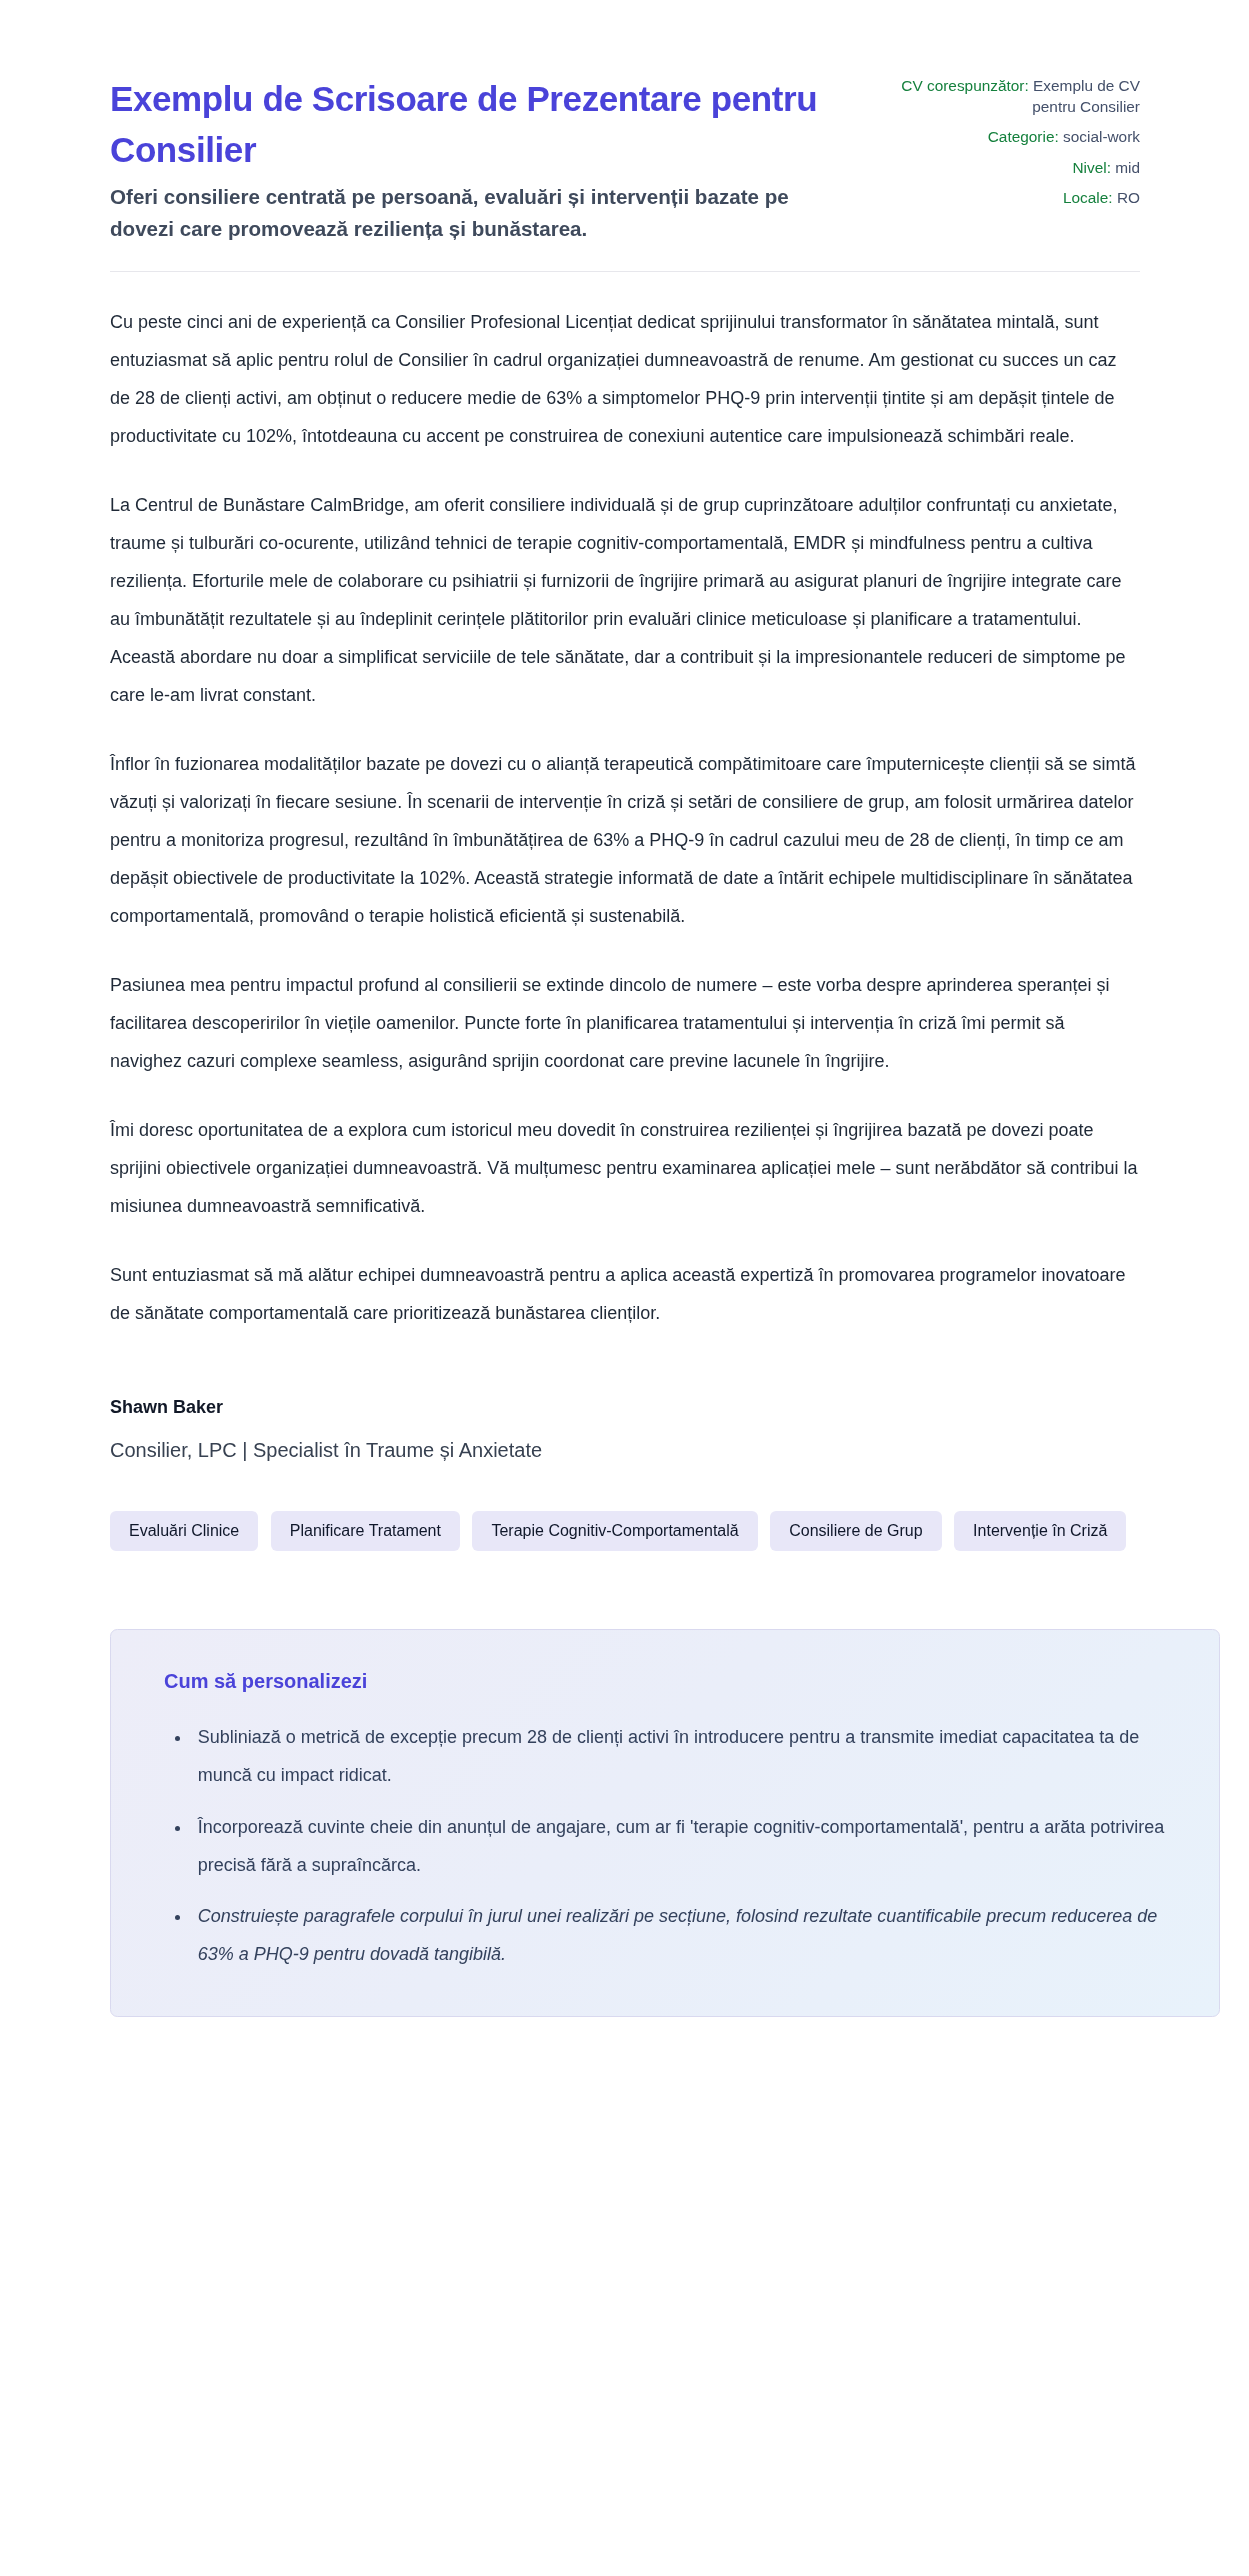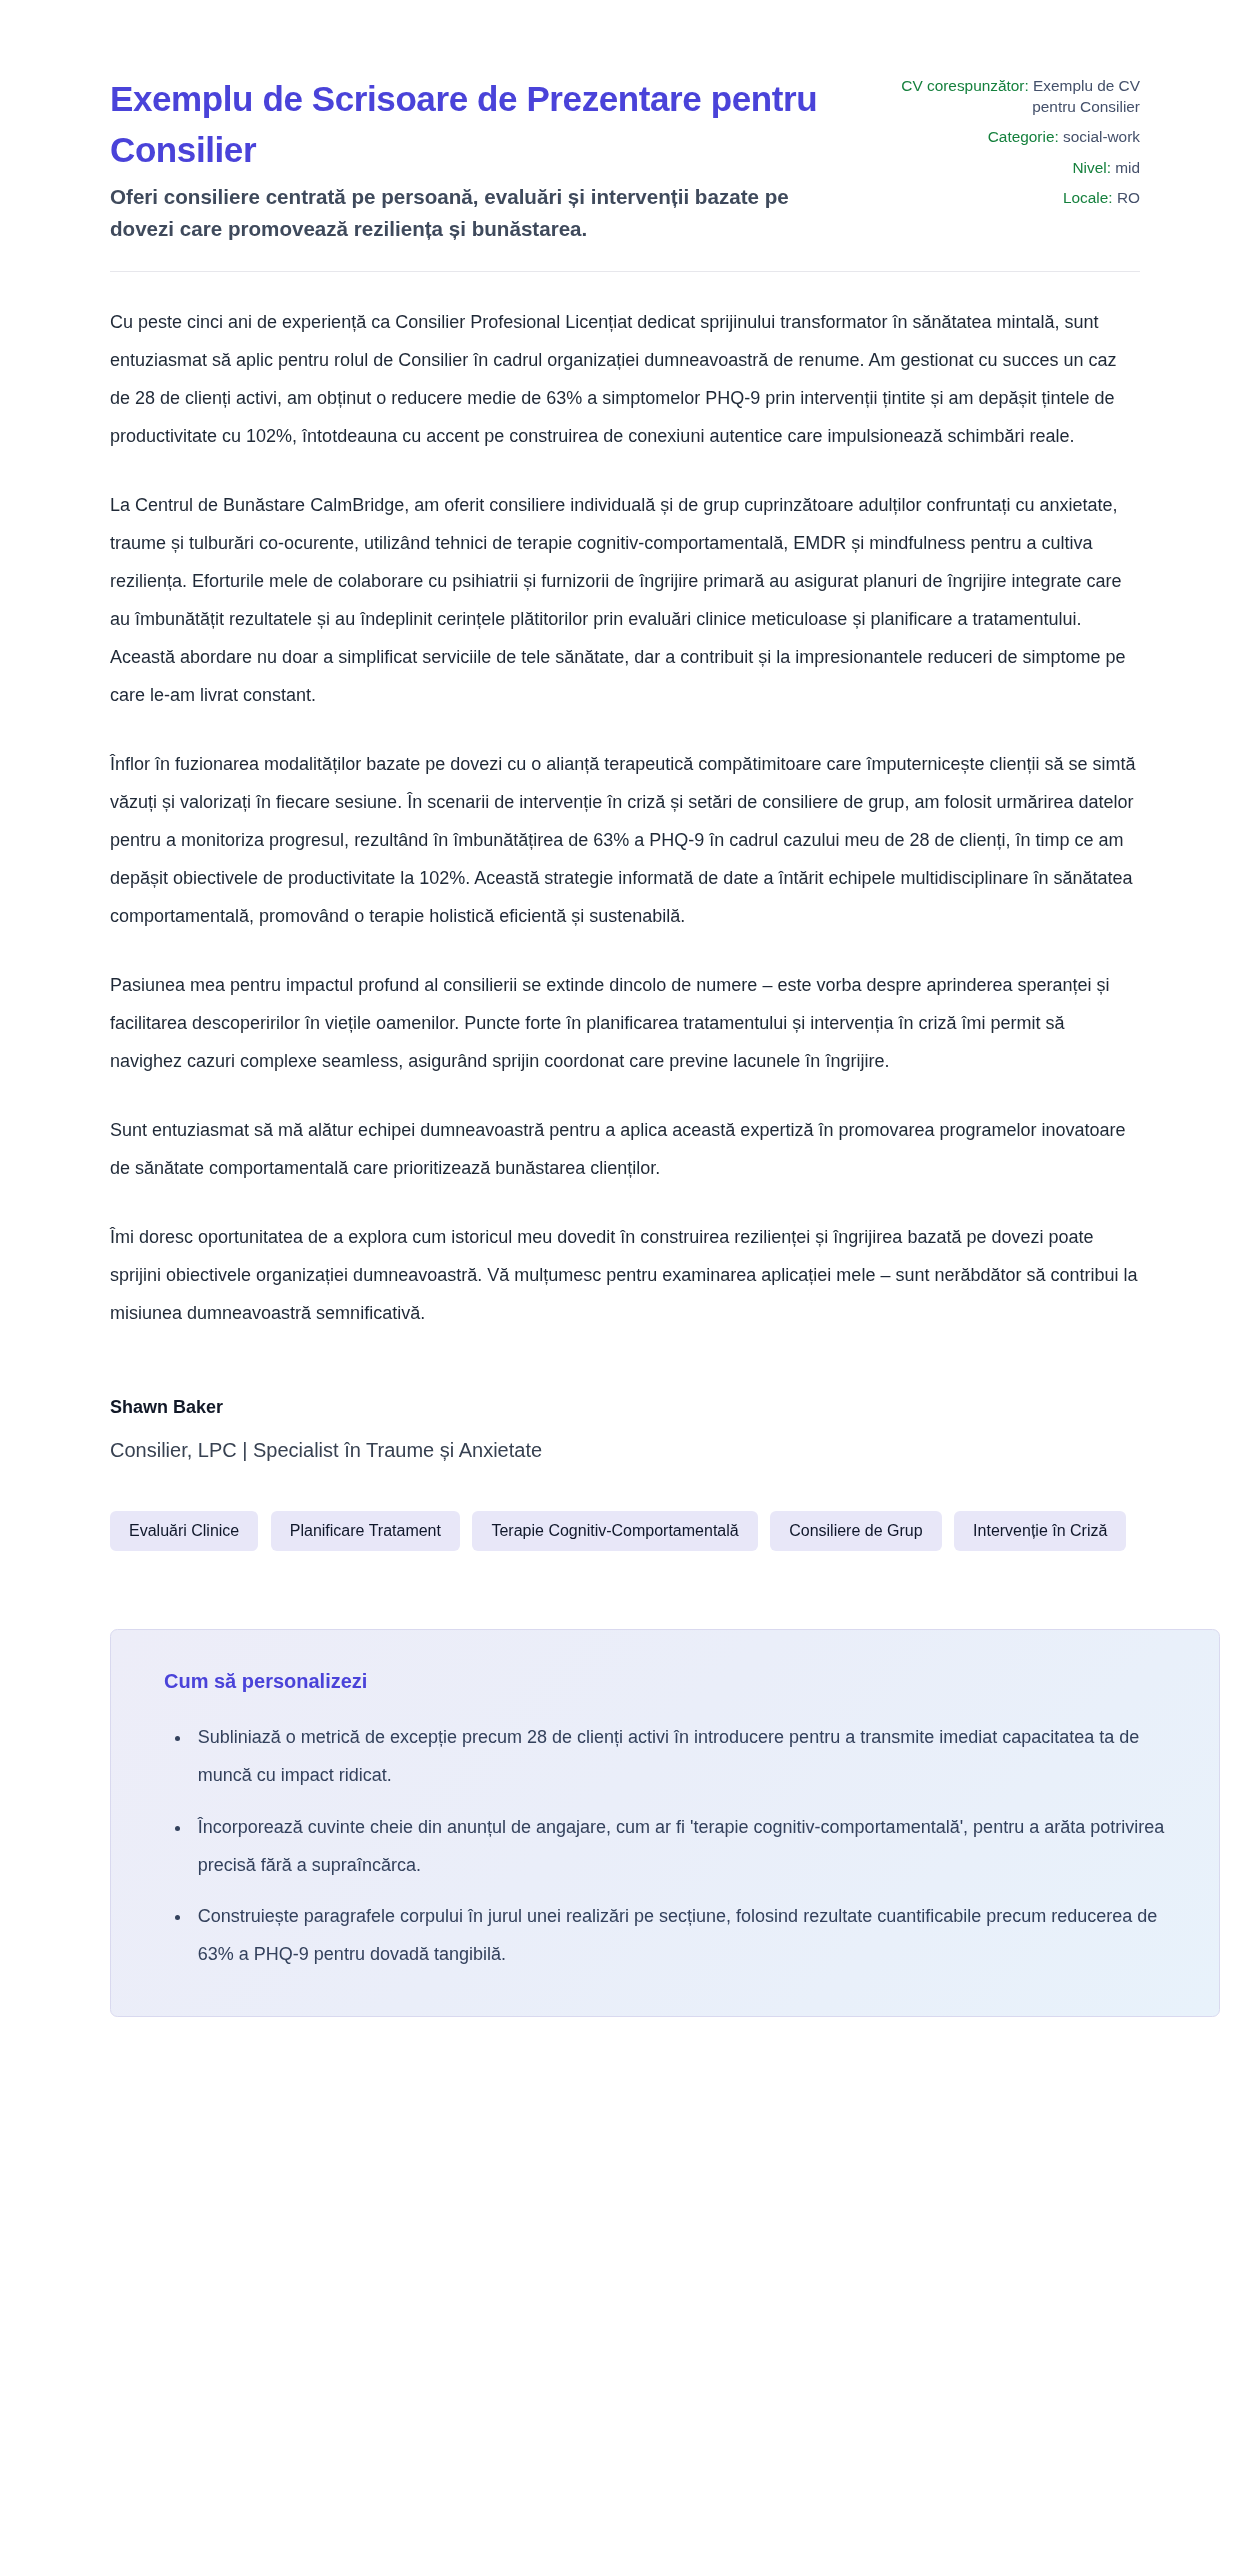--- a/index.html
+++ b/index.html
@@ -133,21 +133,21 @@
     list-style: disc;
   }
   .callout-list li {
     font-size: 18px;
     line-height: 38px;
     color: #33415c;
     margin-bottom: 13.2px;
     padding-left: 7.3px;
   }
   .callout-list li::marker { color: #33415c; font-size: 16px; }
-  .callout-list li:last-child { margin-bottom: 0; }
+  .callout-list li:last-child { margin-bottom: 0; font-style: italic; }
 </style>
 </head>
 <body>
 
 <div class="page">
 
   <div class="header">
     <div class="title-block">
       <h1 class="page-title">Exemplu de Scrisoare de Prezentare pentru Consilier</h1>
       <div class="page-subtitle">Oferi consiliere centrată pe persoană, evaluări și intervenții bazate pe dovezi care promovează reziliența și bunăstarea.</div>
@@ -172,22 +172,22 @@
     </div>
   </div>
 
   <hr class="divider">
 
   <div>
     <p class="paragraph">Cu peste cinci ani de experiență ca Consilier Profesional Licențiat dedicat sprijinului transformator în sănătatea mintală, sunt entuziasmat să aplic pentru rolul de Consilier în cadrul organizației dumneavoastră de renume. Am gestionat cu succes un caz de 28 de clienți activi, am obținut o reducere medie de 63% a simptomelor PHQ-9 prin intervenții țintite și am depășit țintele de productivitate cu 102%, întotdeauna cu accent pe construirea de conexiuni autentice care impulsionează schimbări reale.</p>
     <p class="paragraph">La Centrul de Bunăstare CalmBridge, am oferit consiliere individuală și de grup cuprinzătoare adulților confruntați cu anxietate, traume și tulburări co-ocurente, utilizând tehnici de terapie cognitiv-comportamentală, EMDR și mindfulness pentru a cultiva reziliența. Eforturile mele de colaborare cu psihiatrii și furnizorii de îngrijire primară au asigurat planuri de îngrijire integrate care au îmbunătățit rezultatele și au îndeplinit cerințele plătitorilor prin evaluări clinice meticuloase și planificare a tratamentului. Această abordare nu doar a simplificat serviciile de tele sănătate, dar a contribuit și la impresionantele reduceri de simptome pe care le-am livrat constant.</p>
     <p class="paragraph">Înflor în fuzionarea modalităților bazate pe dovezi cu o alianță terapeutică compătimitoare care împuternicește clienții să se simtă văzuți și valorizați în fiecare sesiune. În scenarii de intervenție în criză și setări de consiliere de grup, am folosit urmărirea datelor pentru a monitoriza progresul, rezultând în îmbunătățirea de 63% a PHQ-9 în cadrul cazului meu de 28 de clienți, în timp ce am depășit obiectivele de productivitate la 102%. Această strategie informată de date a întărit echipele multidisciplinare în sănătatea comportamentală, promovând o terapie holistică eficientă și sustenabilă.</p>
     <p class="paragraph">Pasiunea mea pentru impactul profund al consilierii se extinde dincolo de numere – este vorba despre aprinderea speranței și facilitarea descoperirilor în viețile oamenilor. Puncte forte în planificarea tratamentului și intervenția în criză îmi permit să navighez cazuri complexe seamless, asigurând sprijin coordonat care previne lacunele în îngrijire.</p>
+    <p class="paragraph">Îmi doresc oportunitatea de a explora cum istoricul meu dovedit în construirea rezilienței și îngrijirea bazată pe dovezi poate sprijini obiectivele organizației dumneavoastră. Vă mulțumesc pentru examinarea aplicației mele – sunt nerăbdător să contribui la misiunea dumneavoastră semnificativă.</p>
     <p class="paragraph">Sunt entuziasmat să mă alătur echipei dumneavoastră pentru a aplica această expertiză în promovarea programelor inovatoare de sănătate comportamentală care prioritizează bunăstarea clienților.</p>
-    <p class="paragraph">Îmi doresc oportunitatea de a explora cum istoricul meu dovedit în construirea rezilienței și îngrijirea bazată pe dovezi poate sprijini obiectivele organizației dumneavoastră. Vă mulțumesc pentru examinarea aplicației mele – sunt nerăbdător să contribui la misiunea dumneavoastră semnificativă.</p>
   </div>
 
   <div class="signature">
     <div class="signature-name">Shawn Baker</div>
     <div class="signature-role">Consilier, LPC | Specialist în Traume și Anxietate</div>
   </div>
 
   <div class="tags">
     <span class="tag">Evaluări Clinice</span>
     <span class="tag">Planificare Tratament</span>

